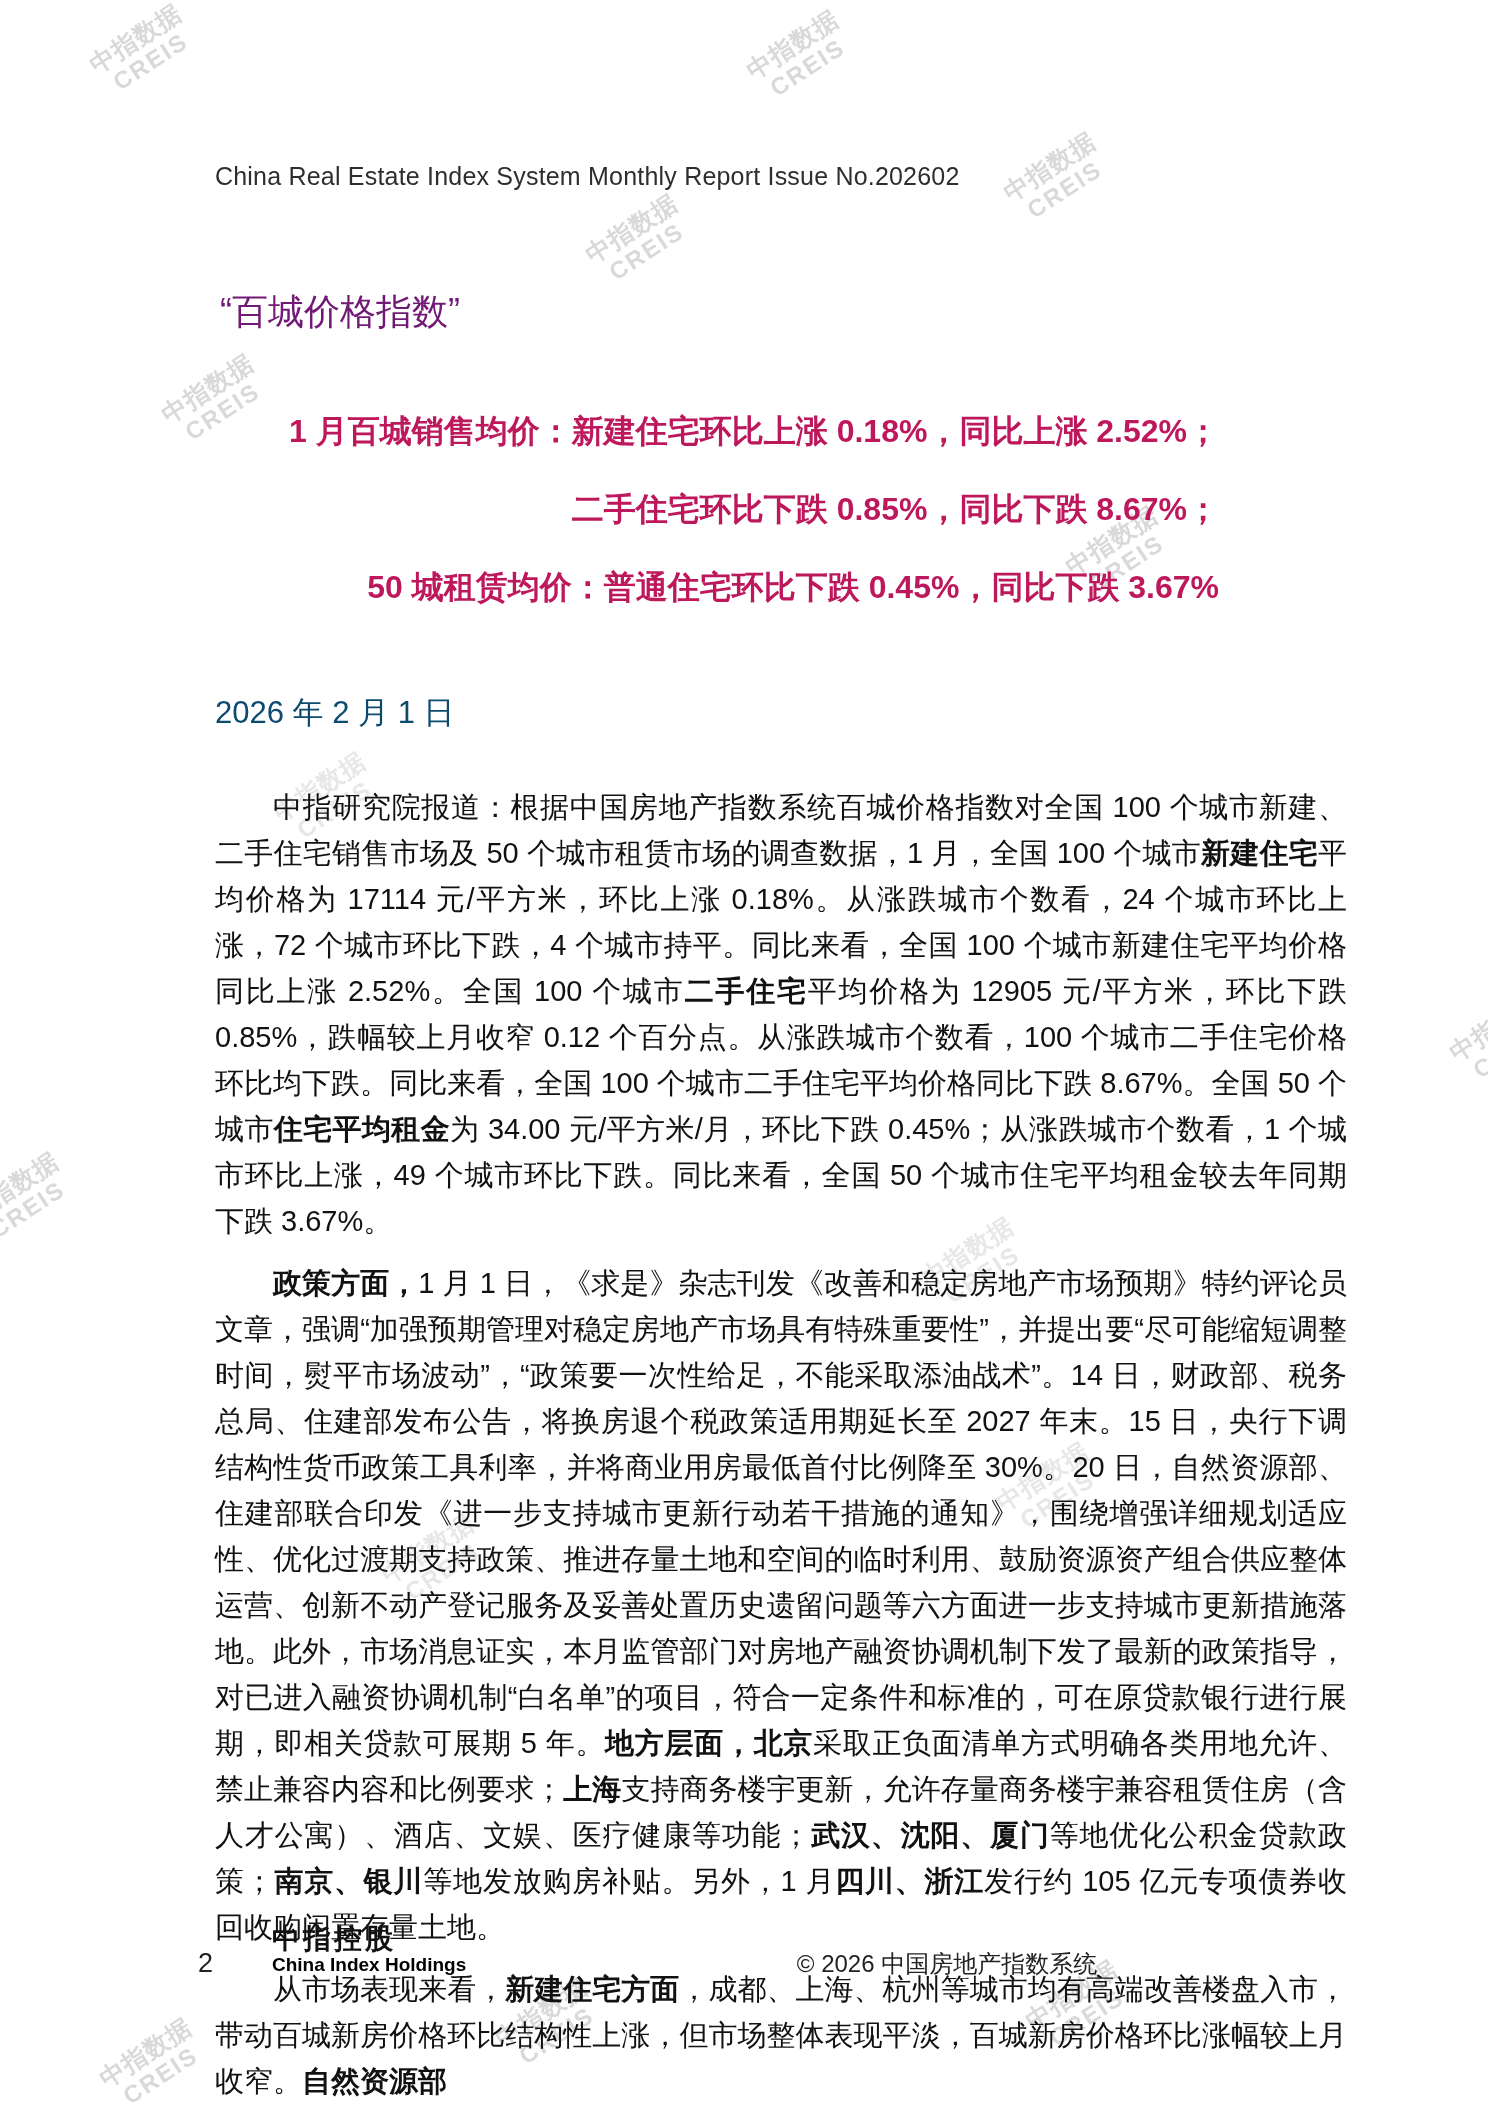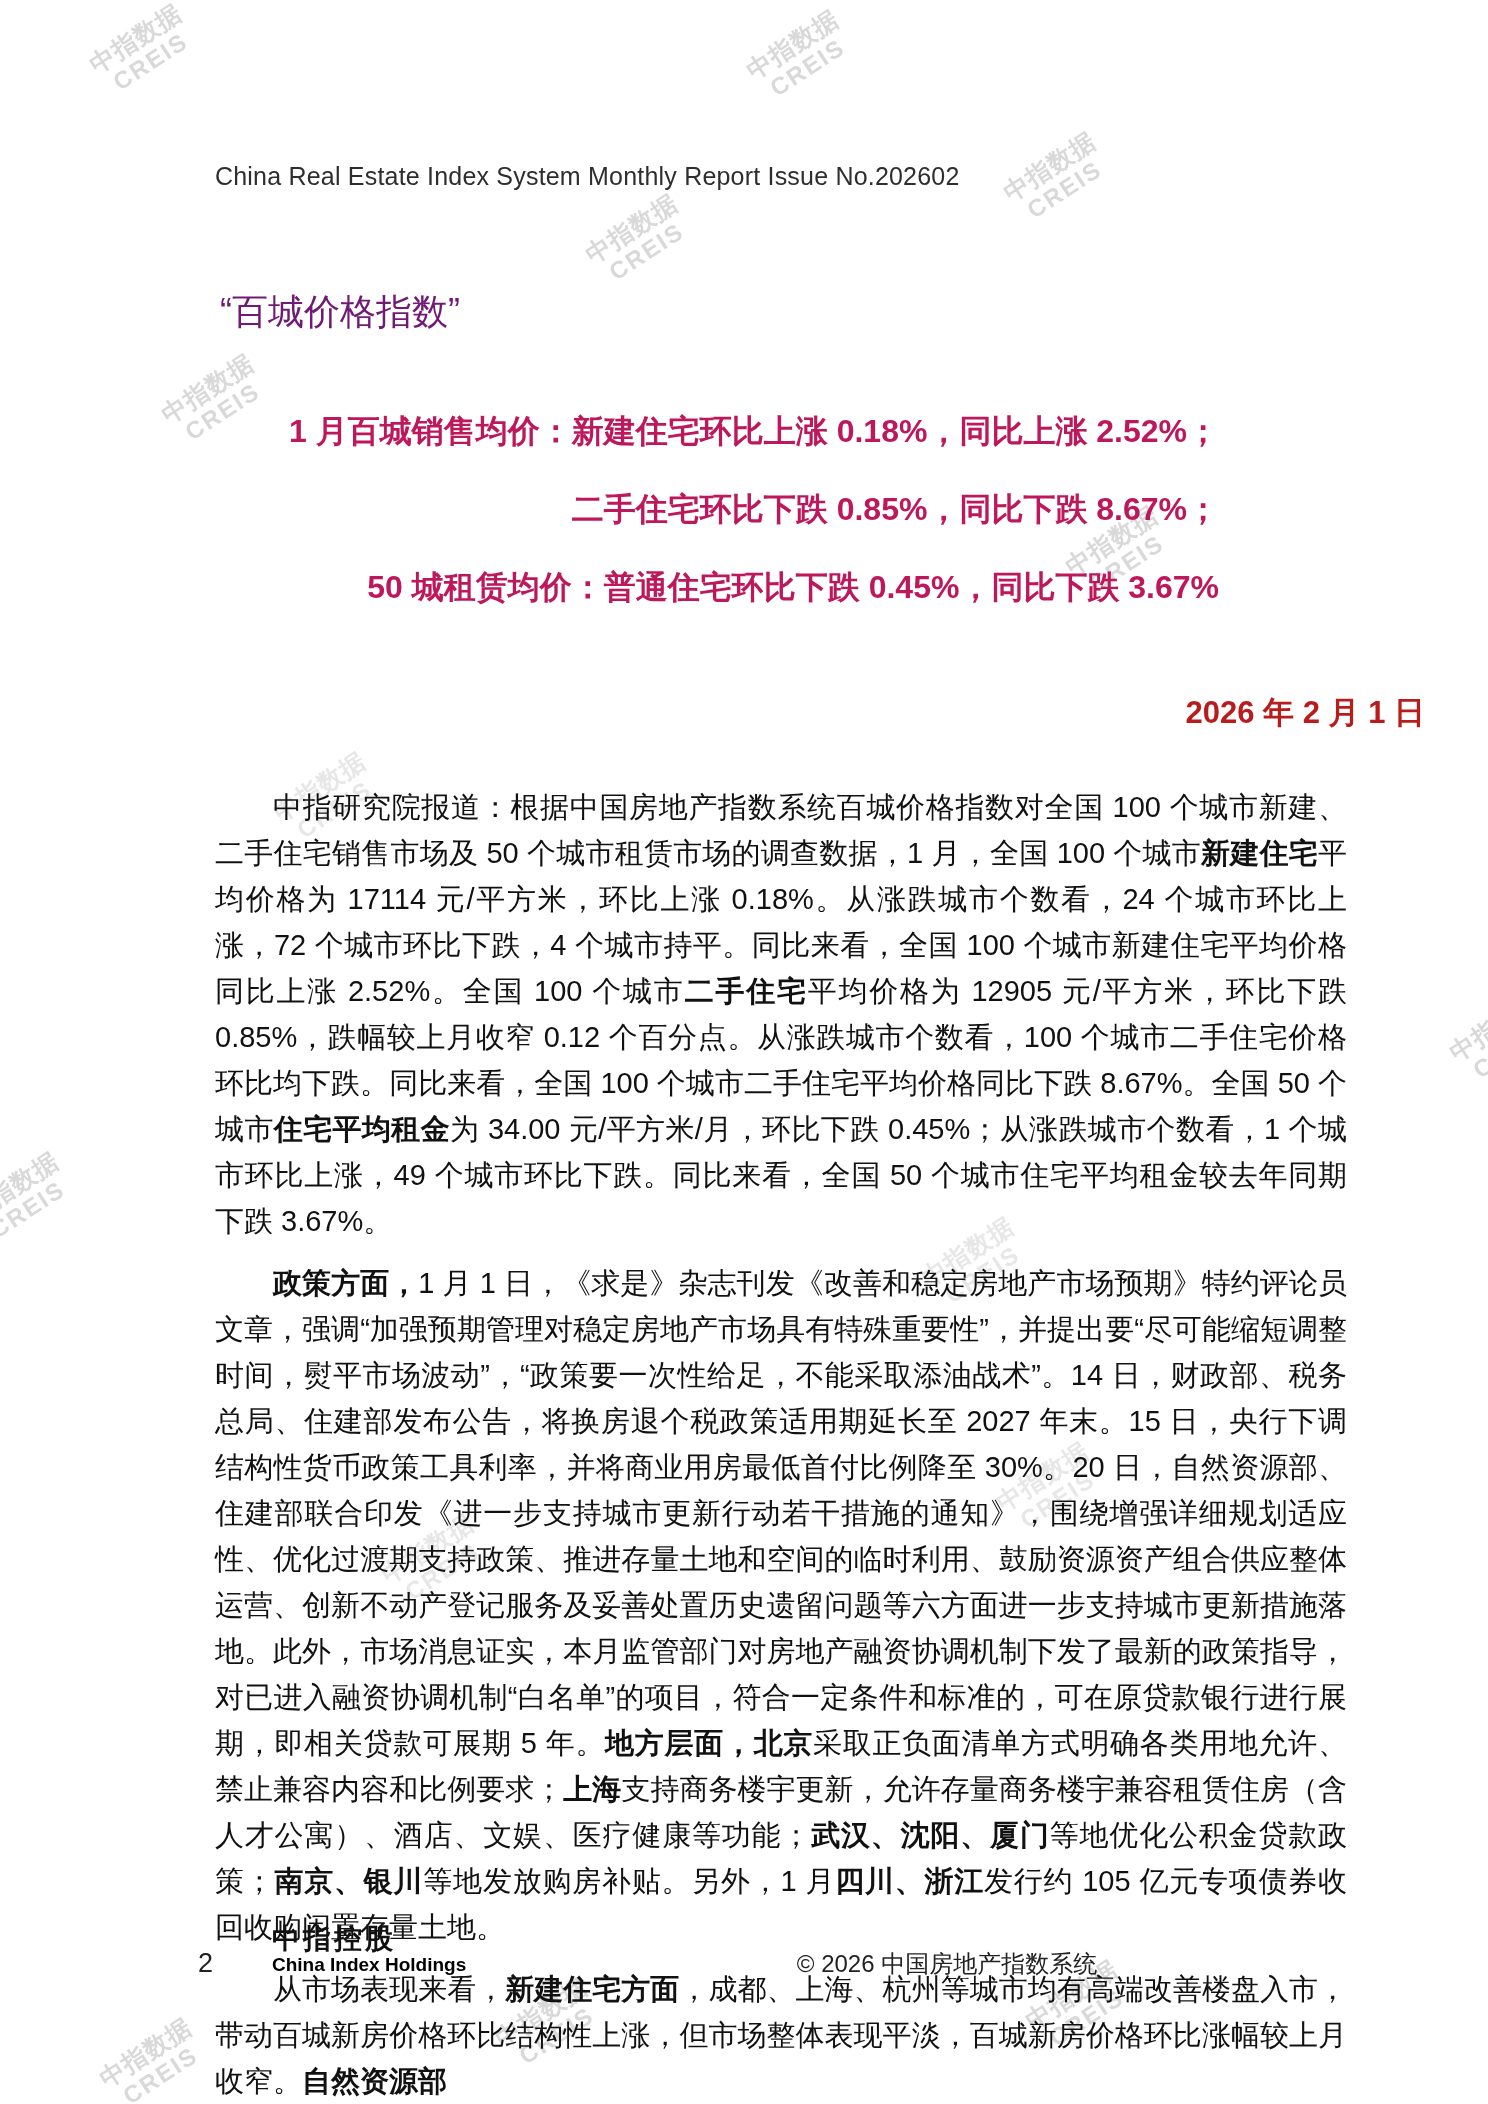--- a/index.html
+++ b/index.html
@@ -21,22 +21,22 @@
     letter-spacing:0.2px;
   }
   .sec-title {
     position:absolute; left:220px; top:288px; font-size:36px; color:#701a75;
   }
   .headlines {
     position:absolute; left:215px; top:392px; width:1004px; text-align:right;
     font-size:32px; font-weight:bold; line-height:78px; color:#be185d;
   }
   .date-line {
-    position:absolute; left:215px; top:692px; width:1210px; text-align:right;
-    font-size:31px; font-weight:bold; color:#b91c1c;
+    position:absolute; left:215px; top:692px; width:1210px; text-align:left;
+    font-size:31px; font-weight:normal; color:#0c4a6e;
   }
   .bodytext {
     position:absolute; left:215px; top:768px; width:1132px;
     font-size:29px; line-height:46px; text-align:justify; color:#111;
   }
   .bodytext p { margin:16px 0 6px 0; text-indent:2em; }
   .bodytext b { font-weight:bold; }
   .pageno    { position:absolute; left:198px;  top:1948px; font-size:27px; color:#222; }
   .logo-cn   { position:absolute; left:272px;  top:1920px; font-size:28px; font-weight:bold; letter-spacing:3px; color:#111; }
   .logo-en   { position:absolute; left:272px;  top:1954px; font-size:19px; font-weight:bold; color:#000000; }

